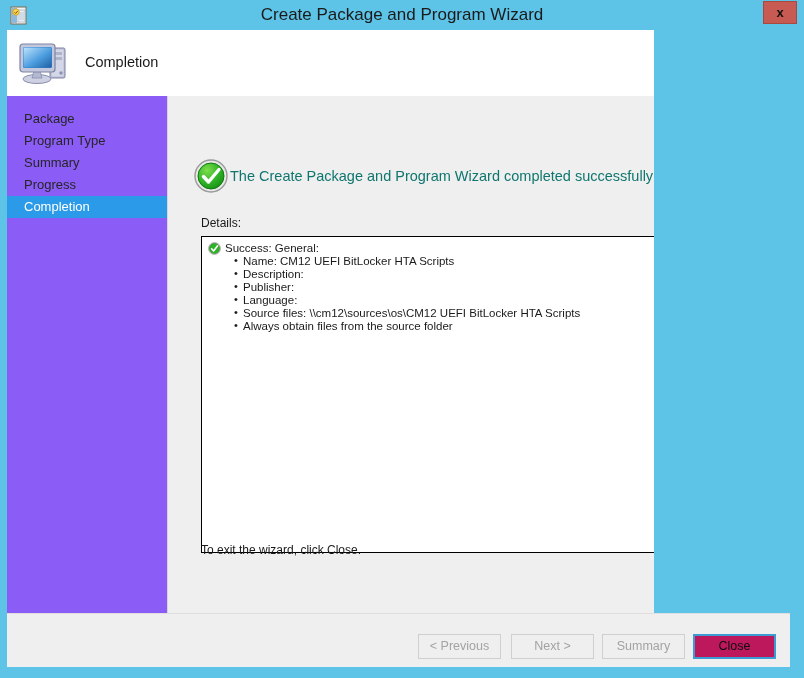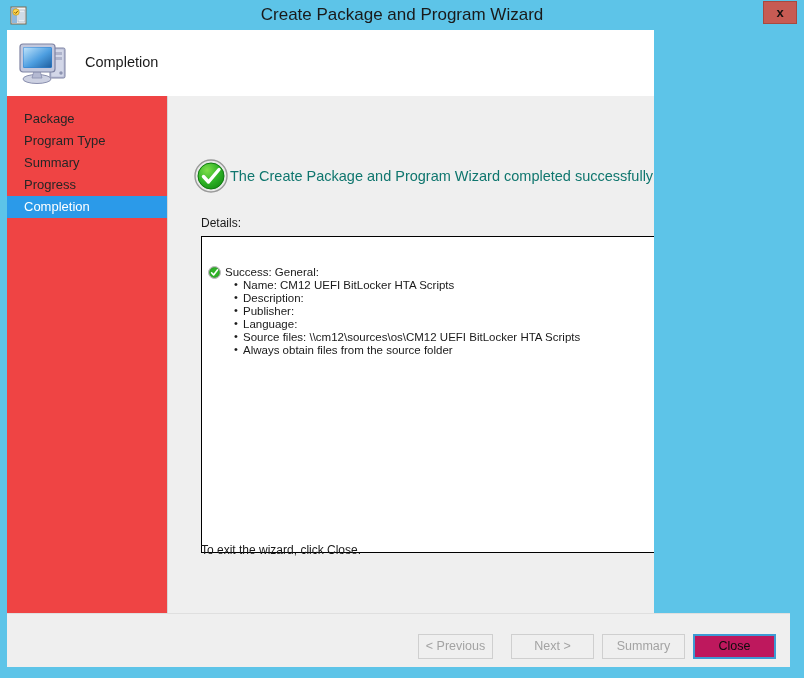--- a/index.html
+++ b/index.html
@@ -92,21 +92,21 @@
     color: #1a1a1a;
     white-space: nowrap;
   }
 
   
   .sidebar {
     position: absolute;
     left: 0; top: 66px;
     width: 160px;
     height: 571px;
-    background: #ef4444;
+    background: #8b5cf6;
   }
   .sidebar-item {
     position: relative;
     height: 22px;
     line-height: 22px;
     padding-left: 17px;
     font-size: 13px;
     color: #262626;
     white-space: nowrap;
     cursor: default;
@@ -162,21 +162,20 @@
     left: 33px; top: 140px;
     width: 574px;
     height: 317px;
     background: #ffffff;
     border: 1px solid #000000;
     box-sizing: border-box;
     overflow: hidden;
   }
   .detail-group {
     padding: 5px 0 0 6px;
-    margin-top: 24px;
   }
   .detail-head {
     display: flex;
     align-items: flex-start;
     font-size: 11.5px;
     color: #1a1a1a;
     line-height: 13px;
   }
   .detail-head-icon {
     width: 13px; height: 13px;
@@ -252,21 +251,21 @@
     line-height: 23px;
     cursor: default;
   }
   .wiz-button.enabled {
     background: #be185d;
     border: 2px solid #3d9bd4;
     color: #0d0d0d;
     line-height: 21px;
     cursor: pointer;
   }
-  #btn-previous { left: 411px; width: 75px; }
+  #btn-previous { left: 411px; width: 83px; }
   #btn-next     { left: 504px; width: 83px; text-align: center; }
   #btn-summary  { left: 595px; width: 83px; }
   #btn-close    { left: 686px; width: 83px; }
 
   
 </style>
 </head>
 <body>
 
 <div class="window">

